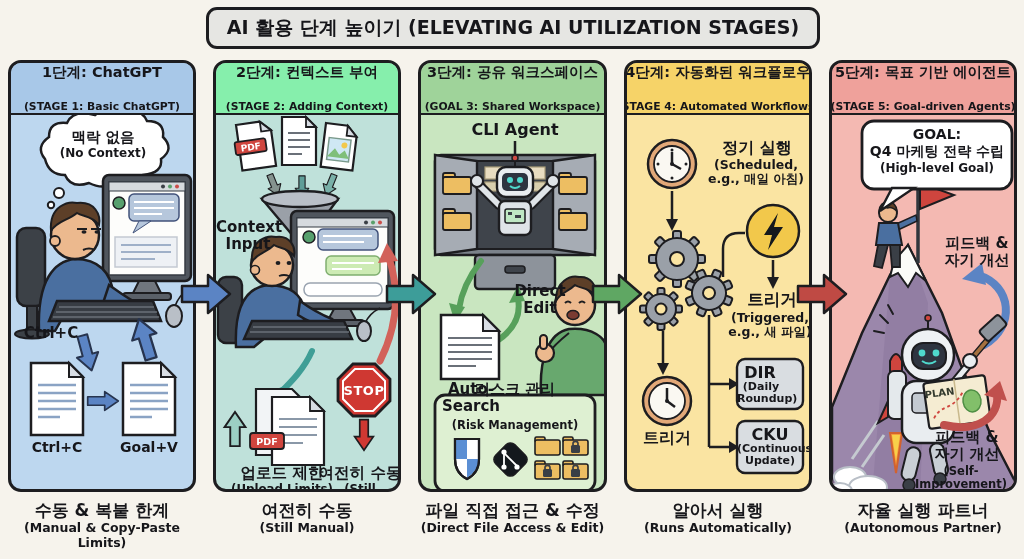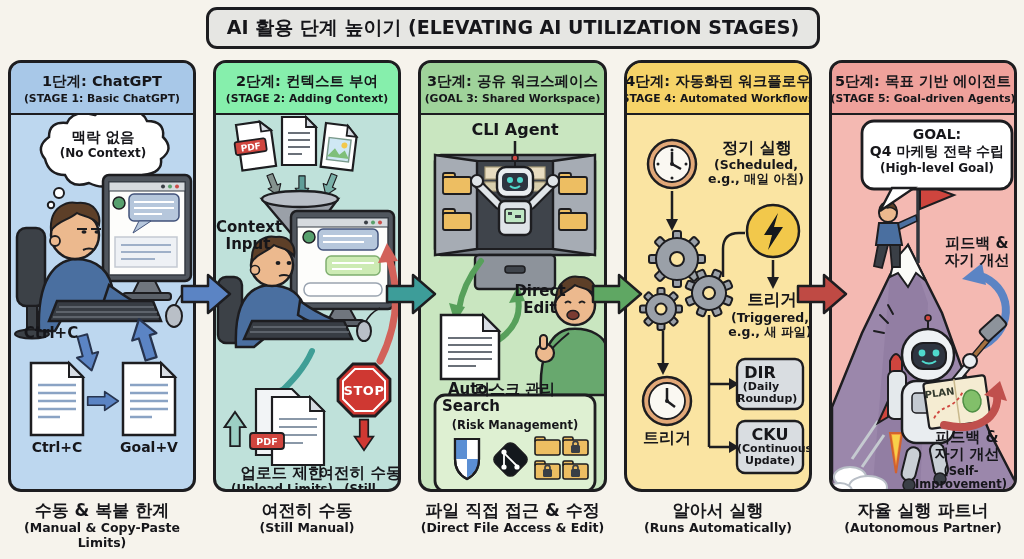--- a/index.html
+++ b/index.html
@@ -1,21 +1,21 @@
 <!DOCTYPE html>
 <html><head>
 <meta charset="utf-8">
 <style>
 *{margin:0;padding:0;box-sizing:border-box}
 html,body{width:1024px;height:559px}
 body{position:relative;background:#f6f3ec;font-family:"DejaVu Sans","Liberation Sans",sans-serif;color:#16161a;overflow:hidden}
 .title-box{position:absolute;left:206px;top:7px;width:614px;height:42px;background:#e6e6e3;border:3px solid #1d1d20;border-radius:11px;display:flex;align-items:center;justify-content:center;font-size:19px;font-weight:bold;z-index:2}
 .stage{position:absolute;top:60px;width:188px}
 .panel{position:relative;height:432px;border:3px solid #1d1d20;border-radius:13px;overflow:hidden}
-.p-head{position:absolute;top:0;left:0;right:0;height:52px;border-bottom:2.5px solid #1d1d20;display:flex;flex-direction:column;align-items:center;justify-content:center;gap:1px;z-index:3}
+.p-head{position:absolute;top:0;left:0;right:0;height:52px;border-bottom:2.5px solid #1d1d20;display:flex;flex-direction:column;align-items:center;justify-content:space-between;gap:1px;z-index:3}
 .t-ko{font-size:14.5px;font-weight:bold;white-space:nowrap}
 .t-en{font-size:10.8px;font-weight:bold;white-space:nowrap}
 .art{position:absolute;left:0;top:0;width:188px;height:432px}
 .lbl{position:absolute;font-weight:bold;text-align:center;line-height:1.12;white-space:pre-line;z-index:4}
 .caption{margin-top:8px;text-align:center;line-height:1.2}
 .cap-ko{font-size:17px;font-weight:bold}
 .cap-en{font-size:12.5px;font-weight:bold}
 .gap-arrow{position:absolute;top:272px;width:52px;height:44px;z-index:6}
 svg text{font-family:"DejaVu Sans","Liberation Sans",sans-serif;font-weight:bold}
 </style>
@@ -356,21 +356,21 @@
     <div class="lbl" style="left:14px;top:318px;width:160px;font-size:15px">리스크 관리</div>
     <div class="lbl" style="left:14px;top:356px;width:160px;font-size:11.5px">(Risk Management)</div>
   </div>
   <div class="caption">
     <div class="cap-ko">파일 직접 접근 &amp; 수정</div>
     <div class="cap-en">(Direct File Access &amp; Edit)</div>
   </div>
 </div>
 
 <div class="stage" style="left:624px">
-  <div class="panel" style="background: rgb(250, 228, 162); border-radius: 18px;">
+  <div class="panel" style="background: rgb(250, 228, 162);">
     <div class="p-head" style="background: rgb(246, 211, 104);">
       <div class="t-ko">4단계: 자동화된 워크플로우</div>
       <div class="t-en">(STAGE 4: Automated Workflows)</div>
     </div>
     <svg class="art" viewBox="0 0 188 432">
       <g>
         <circle cx="45" cy="101" r="24" fill="#e2a878" stroke="#1d1d20" stroke-width="2.5"></circle>
         <circle cx="45" cy="101" r="18" fill="#faf8f2" stroke="#1d1d20" stroke-width="1.8"></circle>
         <circle cx="45" cy="87" r="1.5" fill="#1d1d20"></circle>
           <circle cx="45" cy="115" r="1.5" fill="#1d1d20"></circle>

